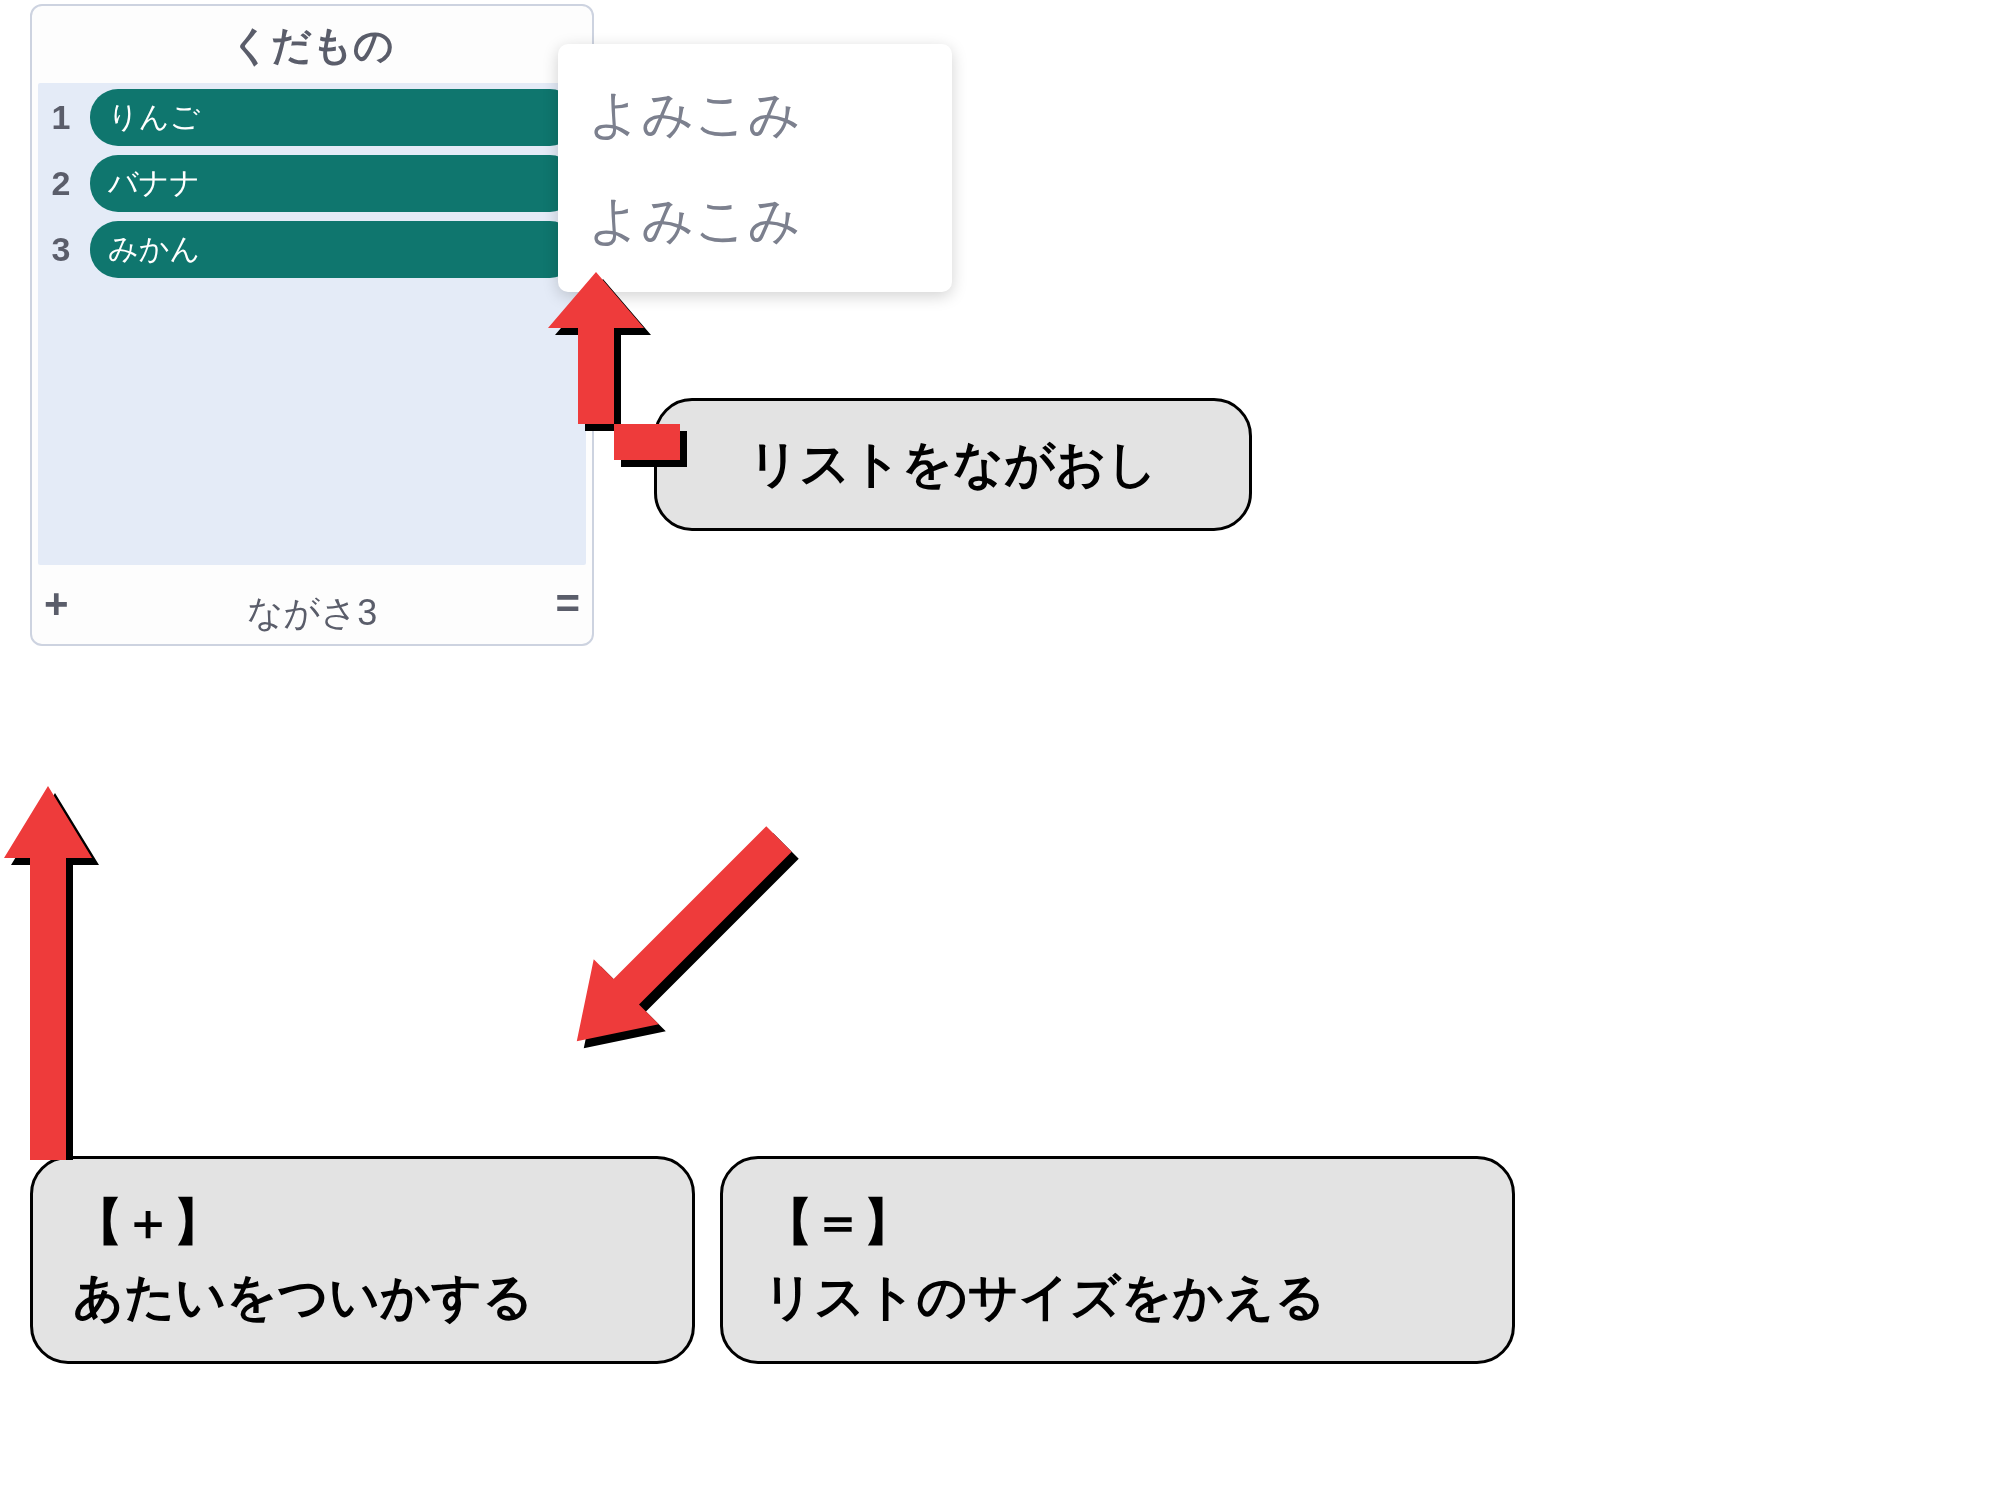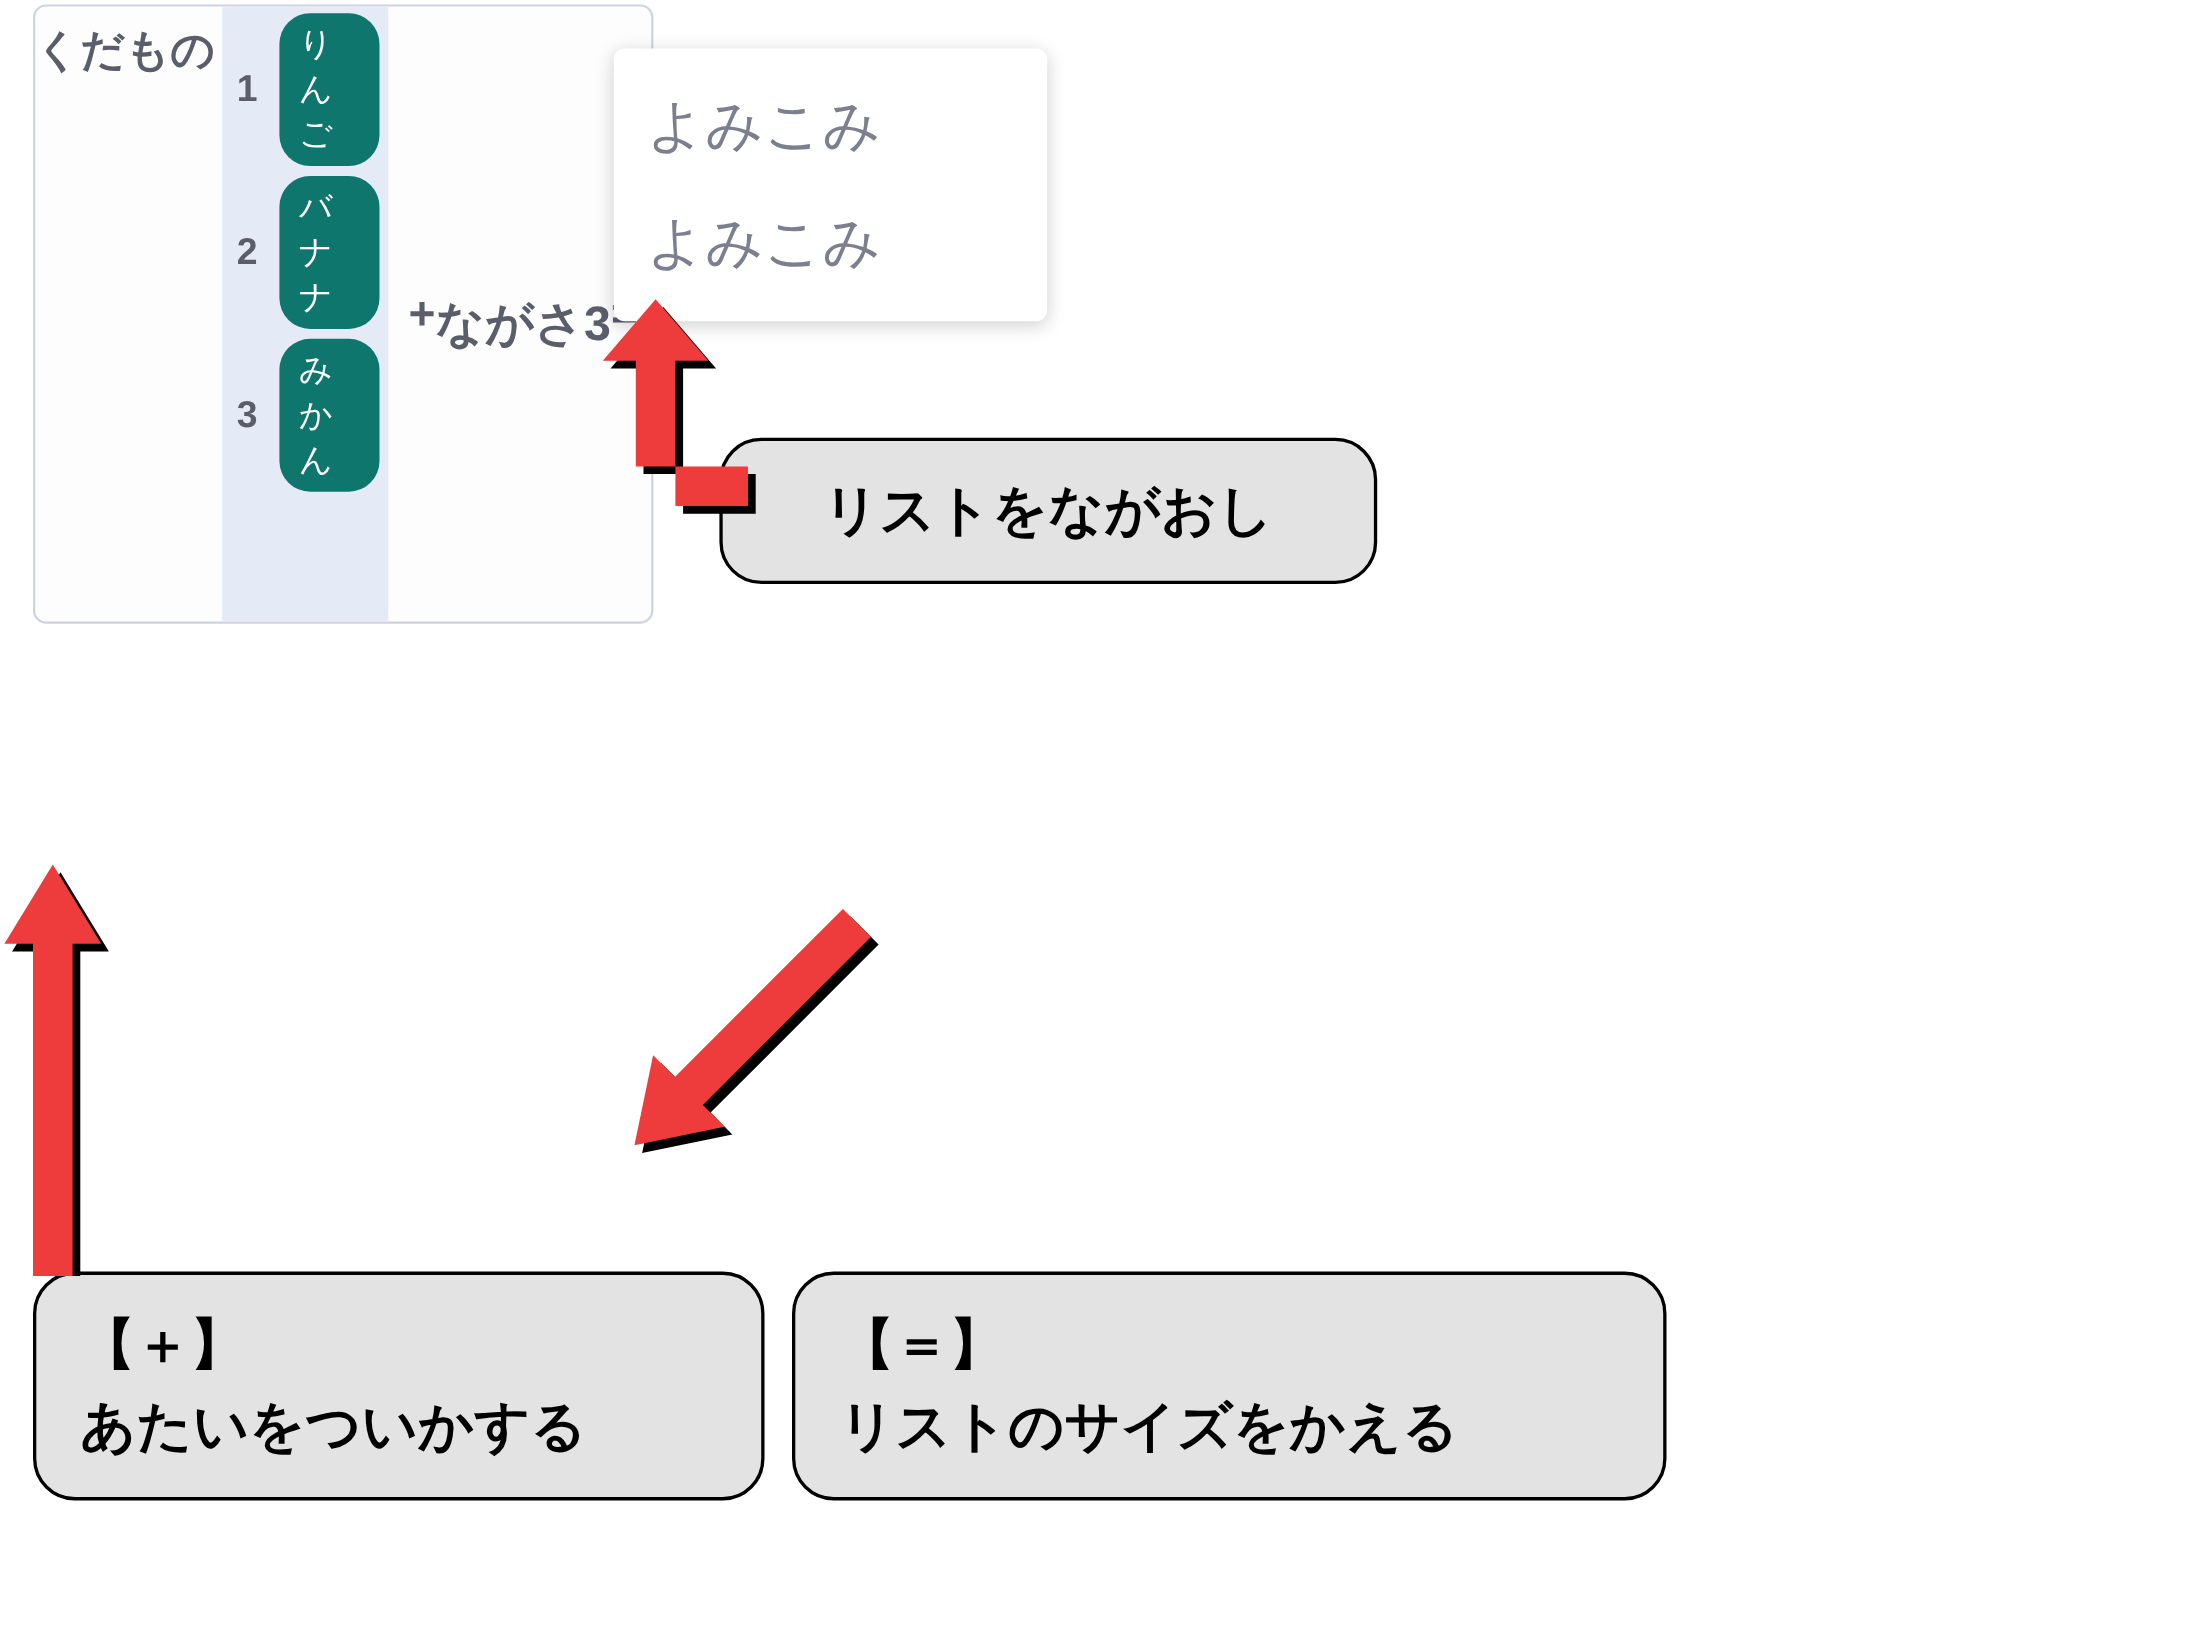--- a/index.html
+++ b/index.html
@@ -11,26 +11,26 @@
     position: relative;
     overflow: hidden;
   }
 
   
   .list-panel {
     position: absolute;
     left: 30px;
     top: 4px;
     width: 564px;
-    height: 563px;
+    height: 642px;
     background: #fdfdfd;
     border: 2px solid #cdd3e0;
     border-radius: 12px;
     display: flex;
-    flex-direction: row;
+    flex-direction: column;
   }
   .list-title {
     text-align: center;
     font-size: 40px;
     font-weight: 700;
     color: #5a5d6a;
     padding: 12px 0 10px 0;
   }
   .list-body {
     flex: 1;
@@ -68,23 +68,23 @@
     justify-content: space-between;
     padding: 4px 12px 6px 12px;
   }
   .footer-btn {
     font-size: 42px;
     color: #5a5d6a;
     font-weight: 700;
     line-height: 1;
   }
   .footer-label {
-    font-size: 44px;
-    color: #5a5d6a;
-    font-weight: 700;
+    font-size: 36px;
+    color: #5a5d6a;
+    font-weight: 400;
     margin-top: 20px;
   }
 
   
   .context-menu {
     position: absolute;
     left: 558px;
     top: 44px;
     width: 394px;
     background: #ffffff;

